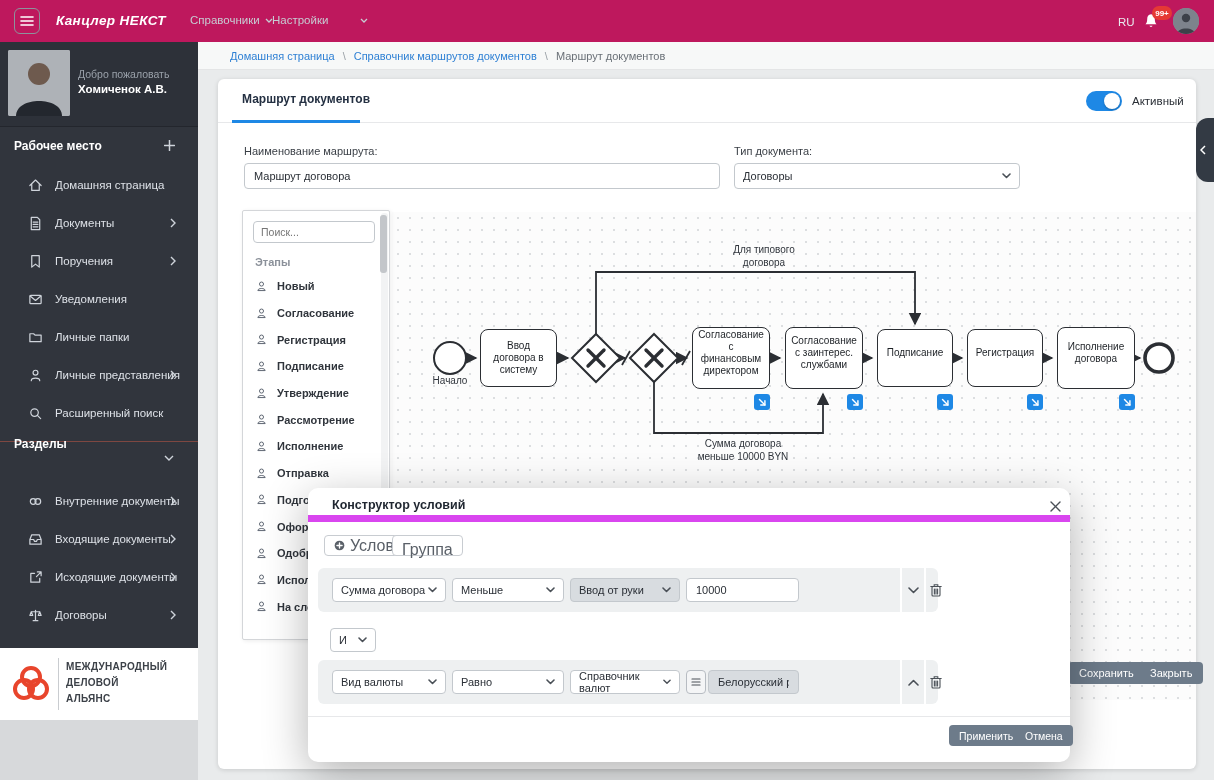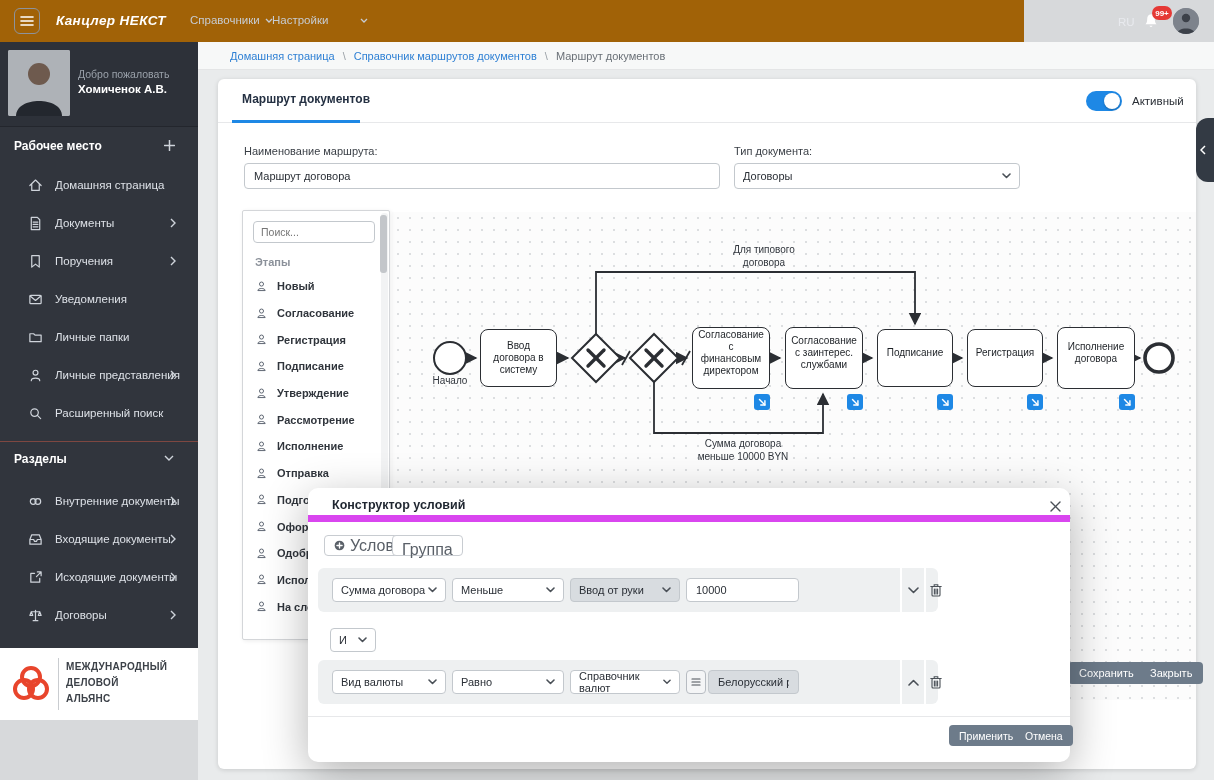--- a/index.html
+++ b/index.html
@@ -6,21 +6,21 @@
   html,body { width:1214px; height:780px; }
   body {
     position:relative; overflow:hidden;
     background:#d7d9db;
     font-family:"Liberation Sans", sans-serif;
     color:#2a2f36;
   }
   .abs { position:absolute; }
 
   
-  .topbar { position:absolute; left:0; top:0; width:1024px; height:42px; background:#a16207; z-index:50; display:flex; align-items:center; }
+  .topbar { position:absolute; left:0; top:0; width:1214px; height:42px; background:#be185d; z-index:50; display:flex; align-items:center; }
   .burger { position:absolute; left:14px; top:8px; width:26px; height:26px; border:1.5px solid #8d939c; border-radius:6px; display:flex; align-items:center; justify-content:center; cursor:pointer; }
   .brand { position:absolute; left:56px; top:13px; color:#fff; font-size:13.5px; font-weight:bold; font-style:italic; letter-spacing:.4px; }
   .tmenu { position:absolute; top:14px; color:#c7ccd3; font-size:11.5px; display:flex; align-items:center; gap:5px; cursor:pointer;text-align:center; }
   .lang { position:absolute; left:1118px; top:16px; color:#e8eaee; font-size:11.5px; }
   .bell { position:absolute; left:1142px; top:12px; width:18px; height:19px; }
   .badge { position:absolute; left:1152px; top:6px; min-width:20px; height:14px; background:#e53935; border-radius:8px; color:#fff; font-size:8px; font-weight:bold; display:flex; align-items:center; justify-content:center; padding:0 3px; }
   .avatar { position:absolute; left:1173px; top:8px; width:26px; height:26px; border-radius:50%; background:#8d939c; overflow:hidden; }
 
   
   .sidebar { position:absolute; left:0; top:42px; width:198px; height:678px; background:#31353d; z-index:40; }
@@ -213,21 +213,21 @@
       <svg class="ic" width="15" height="15" viewBox="0 0 16 16">
           <circle cx="7" cy="7" r="4"></circle>
           <line x1="10" y1="10" x2="13.5" y2="13.5"></line>
         </svg>
       <span class="lbl">Расширенный поиск</span>
     </li>
   </ul>
 
   <div class="red-div"></div>
 
-  <div class="side-sec-head" style="top:410px;">Разделы</div>
+  <div class="side-sec-head" style="top:395px;">Разделы</div>
   <svg class="abs" style="left:164px; top:413px;" width="10" height="6" viewBox="0 0 10 6">
       <polyline points="1,1 5,5 9,1" fill="none" stroke="#cfd4db" stroke-width="1.4"></polyline>
     </svg>
 
   <ul class="side-list" style="top:440px;">
     <li class="side-item">
       <svg class="ic" width="15" height="15" viewBox="0 0 16 16">
           <circle cx="5.5" cy="8" r="3"></circle>
           <circle cx="10.5" cy="8" r="3"></circle>
         </svg>

